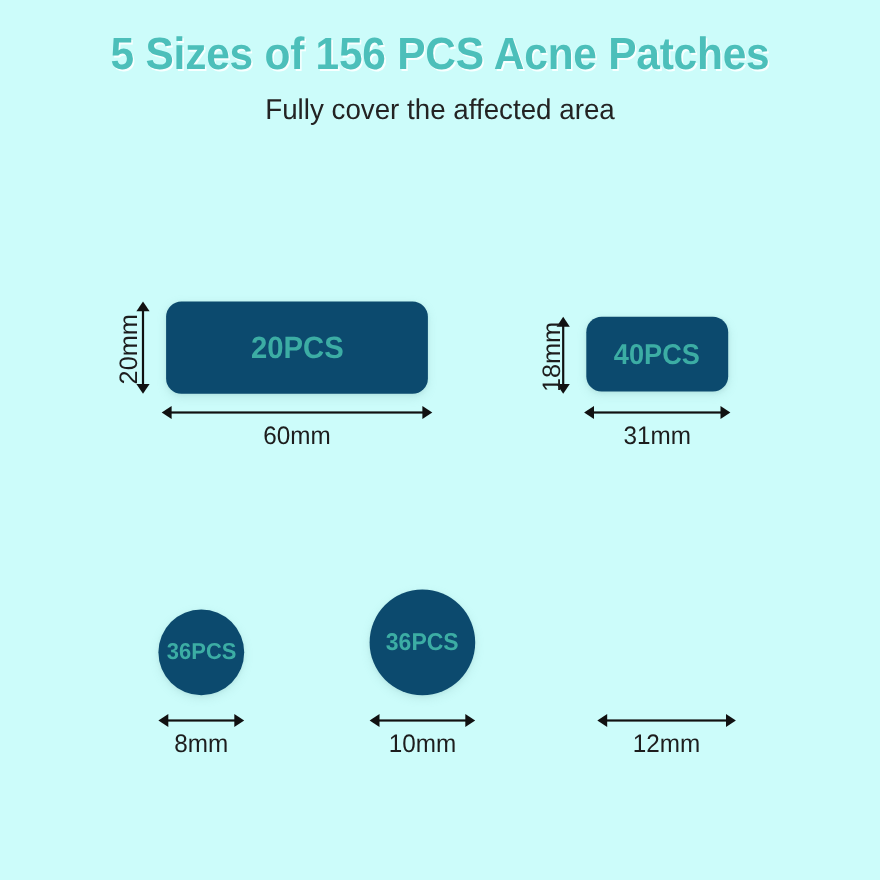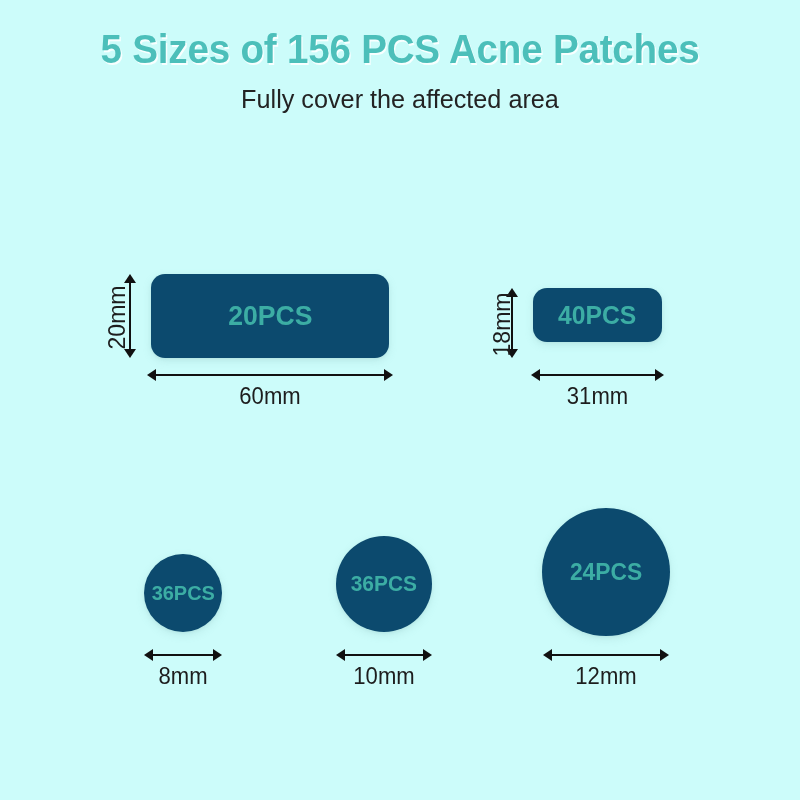--- a/index.html
+++ b/index.html
@@ -154,21 +154,21 @@
   </div>
   <div class="dim-text-v" style="left:72px; top:304px; width:90px;">20mm</div>
 
   <div class="dim-h" style="left:147px; top:368px; width:246px;">
     <span class="head left"></span>
     <span class="line"></span>
     <span class="head right"></span>
   </div>
   <div class="dim-text-h" style="left:147px; top:383px; width:246px;">60mm</div>
 
-  <div class="patch rect" style="left:533px; top:288px; width:129px; height:54px;">
+  <div class="patch rect" style="left:533px; top:288px; width:129px; height:68px;">
     <span class="pcs-label" style="font-size:26px;">40PCS</span>
   </div>
 
   <div class="dim-v" style="left:505px; top:288px; height:70px;">
     <span class="head top"></span>
     <span class="line"></span>
     <span class="head bottom"></span>
   </div>
   <div class="dim-text-v" style="left:457px; top:311px; width:90px;">18mm</div>
 
@@ -194,23 +194,20 @@
     <span class="pcs-label" style="font-size:22px;">36PCS</span>
   </div>
 
   <div class="dim-h" style="left:336px; top:648px; width:96px;">
     <span class="head left"></span>
     <span class="line"></span>
     <span class="head right"></span>
   </div>
   <div class="dim-text-h" style="left:314px; top:663px; width:140px;">10mm</div>
 
-  <div class="patch circle" style="left:542px; top:508px; width:128px; height:128px;">
-    <span class="pcs-label" style="font-size:24px;">24PCS</span>
-  </div>
 
   <div class="dim-h" style="left:543px; top:648px; width:126px;">
     <span class="head left"></span>
     <span class="line"></span>
     <span class="head right"></span>
   </div>
   <div class="dim-text-h" style="left:536px; top:663px; width:140px;">12mm</div>
 
 </div>
 

